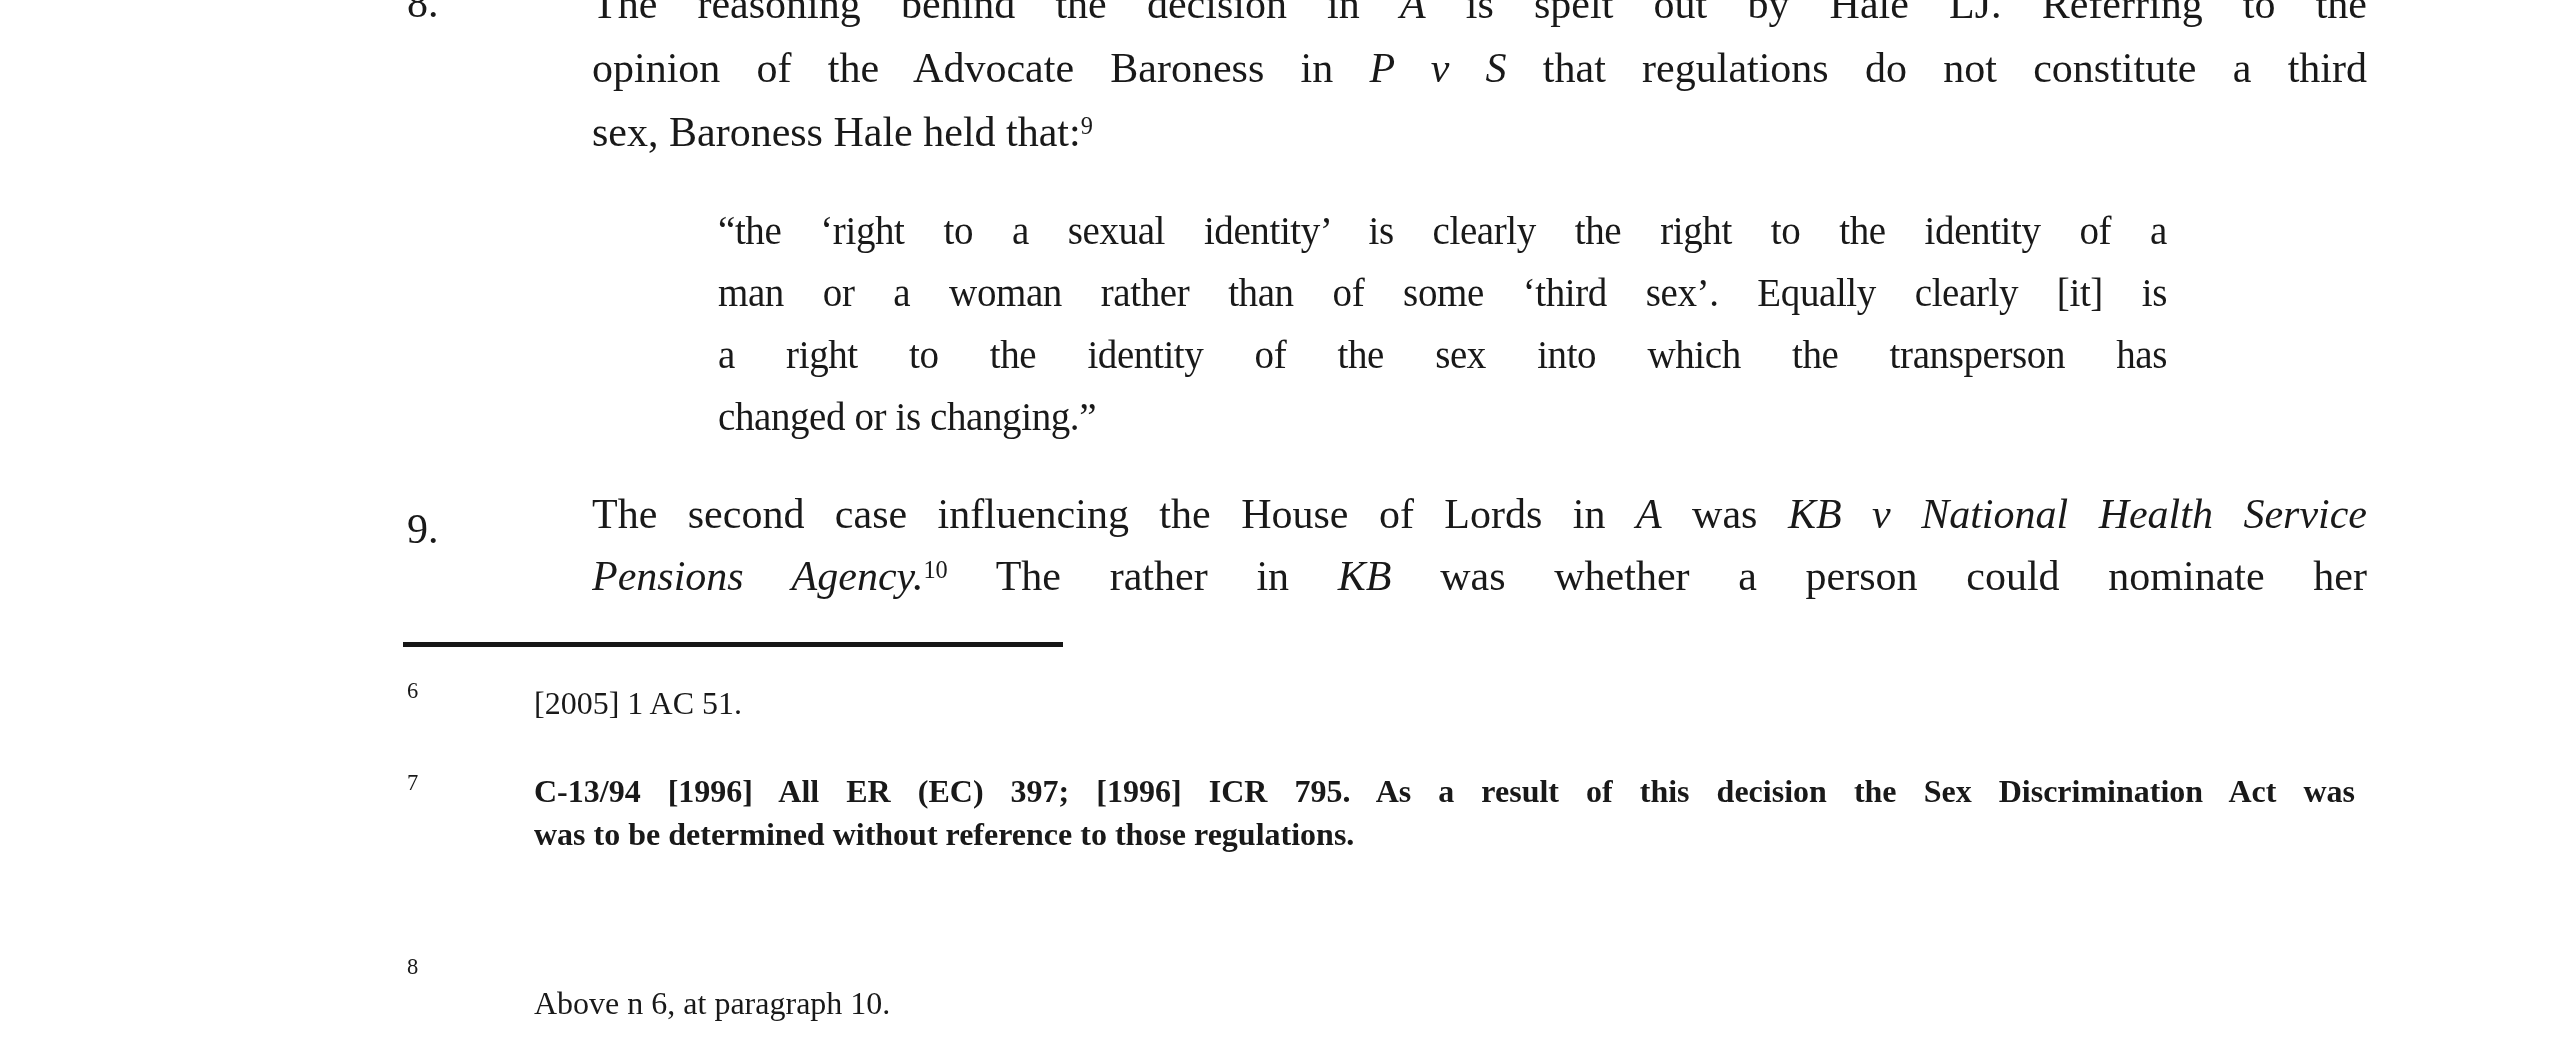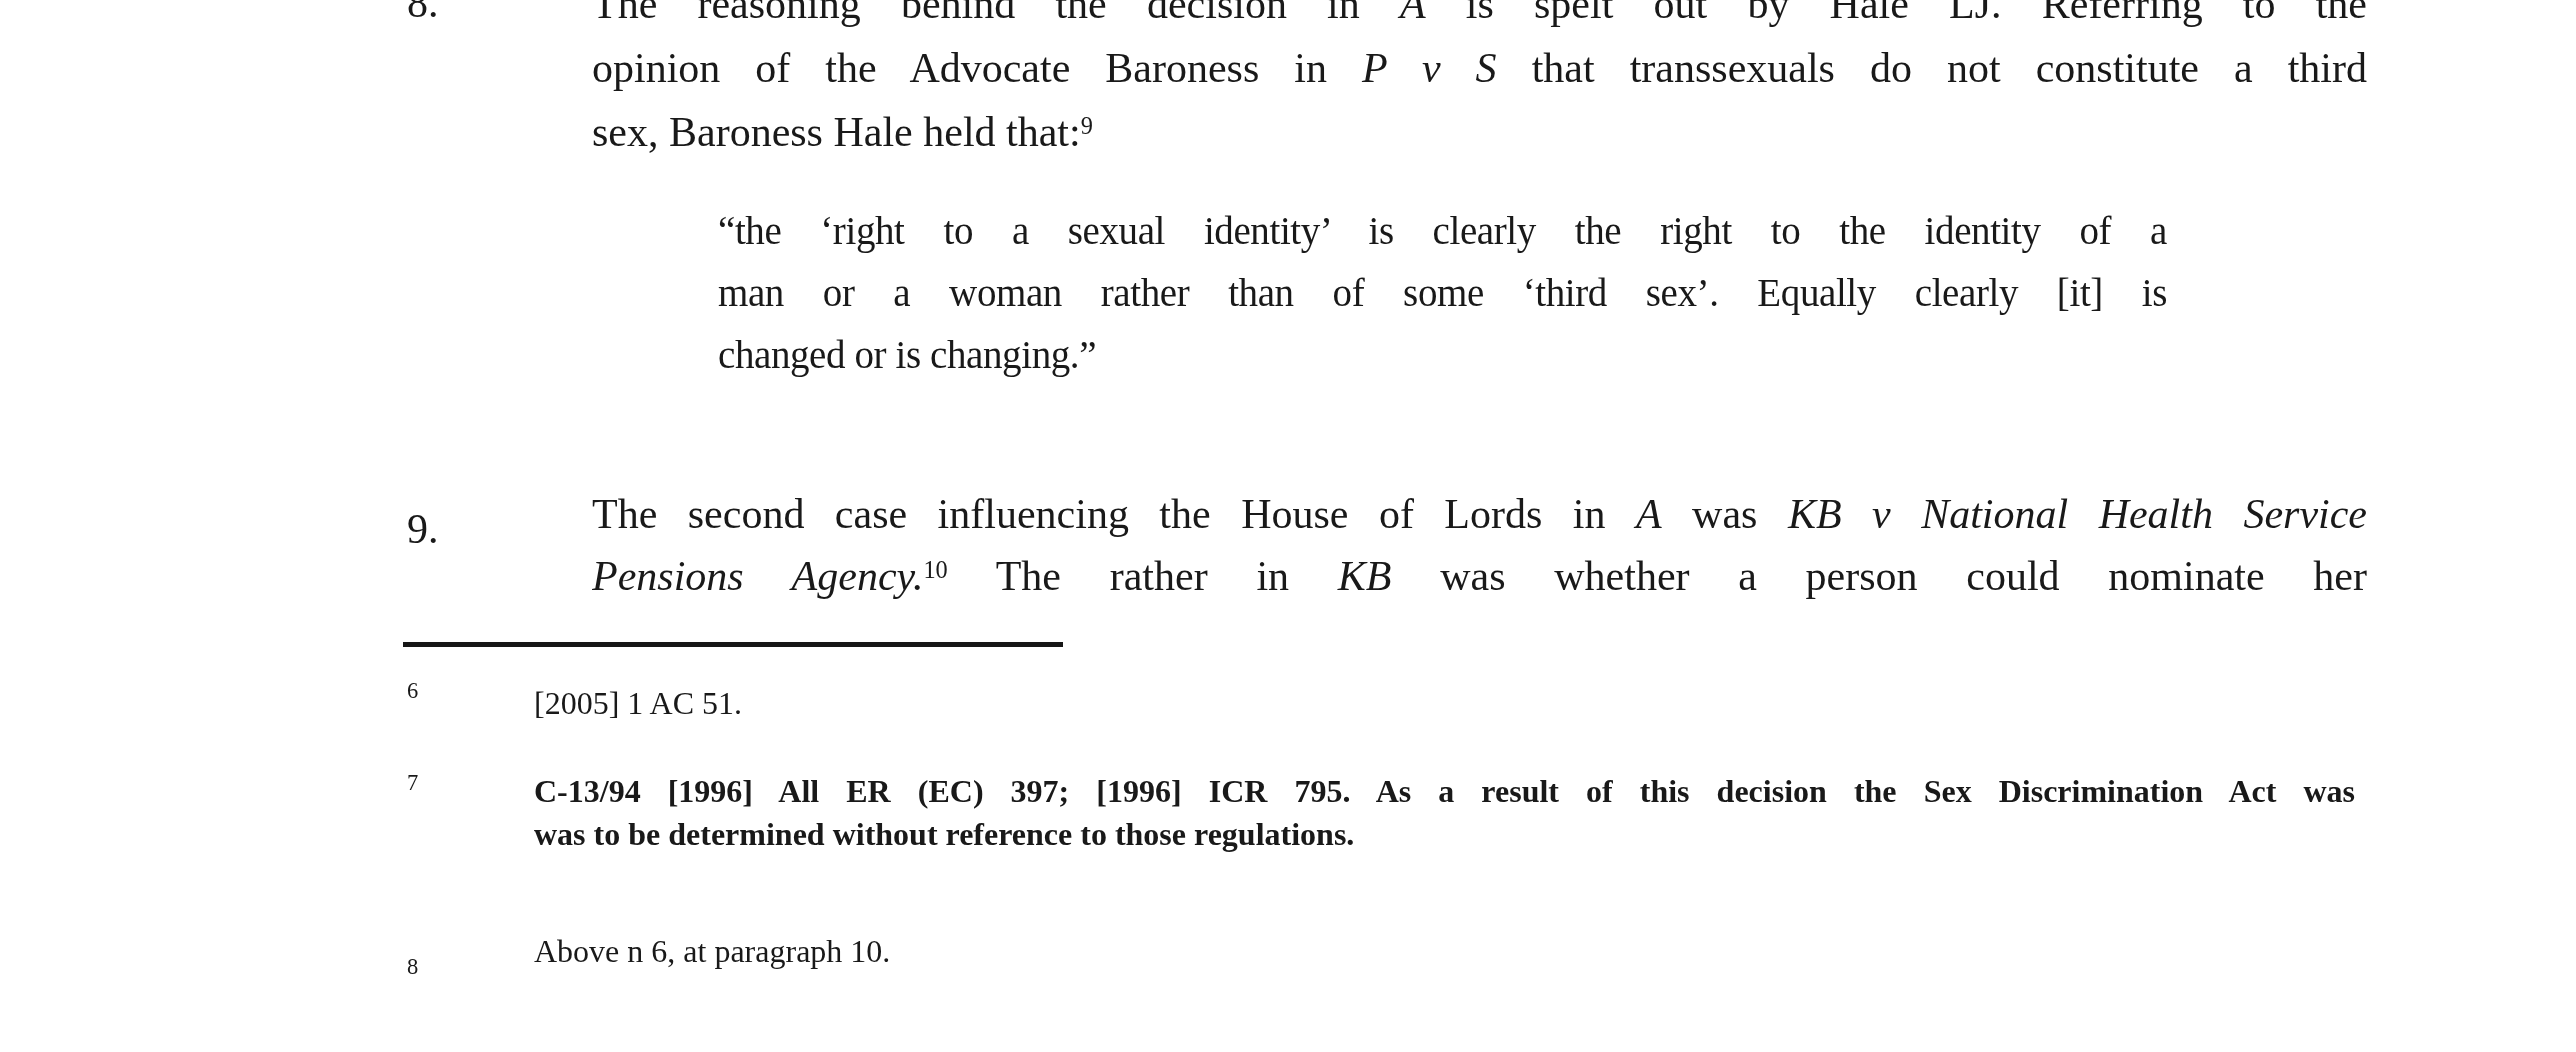--- a/index.html
+++ b/index.html
@@ -16,21 +16,21 @@
   .pnum { font-size: 42px; line-height: 64px; }
   #p8num { left: 407px; top: -29px; }
   #p9num { left: 407px; top: 497px; }
   #p8text { left: 592px; top: -28px; width: 1775px; font-size: 42px; line-height: 64px; }
   #quote  { left: 718px; top: 200px; width: 1449px; font-size: 39px; line-height: 62px; letter-spacing: -0.4px; }
   #p9text { left: 592px; top: 483px; width: 1775px; font-size: 42px; line-height: 62px; }
   #fnrule { left: 403px; top: 642px; width: 660px; height: 4.8px; background: #161616; }
   .fntext { left: 534px; width: 1821px; font-size: 32px; line-height: 43px; }
   #fn6text { top: 682px; }
   #fn7text { top: 770px; font-weight: bold; }
-  #fn8text { top: 930px; }
+  #fn8text { top: 982px; }
   .fnmark { left: 407px; font-size: 22.5px; line-height: 22.5px; }
   #fn6mark { top: 680px; }
   #fn7mark { top: 772px; }
   #fn8mark { top: 956px; }
   .tline { overflow: hidden; }
   #p8text .tline { height: 64px; }
   #quote .tline  { height: 62px; }
   #p9text .tline { height: 62px; }
   .fntext .tline { height: 43px; }
   .j { text-align: justify; text-align-last: justify; }
@@ -40,27 +40,28 @@
 </style>
 </head>
 <body>
 
 <div id="page">
 
   <div id="p8num" class="abs pnum">8.</div>
 
   <div id="p8text" class="abs">
       <div class="tline j"><span>The reasoning behind the decision in </span><span class="it">A</span><span> is spelt out by Hale LJ. Referring to the</span></div>
-      <div class="tline j"><span>opinion of the Advocate Baroness in </span><span class="it">P v S</span><span> that transsexuals do not constitute a third</span></div>
+      <div class="tline j"><span>opinion of the Advocate Baroness in </span><span class="it">P v S</span><span> that regulations do not constitute a third</span></div>
       <div class="tline l"><span>sex, Baroness Hale held that:</span><span class="sup">9</span></div>
     </div>
 
   <div id="quote" class="abs">
       <div class="tline j"><span>“the ‘right to a sexual identity’ is clearly the right to the identity of a</span></div>
       <div class="tline j"><span>man or a woman rather than of some ‘third sex’. Equally clearly [it] is</span></div>
+      <div class="tline j"><span>a right to the identity of the sex into which the transperson has</span></div>
       <div class="tline l"><span>changed or is changing.”</span></div>
     </div>
 
   <div id="p9num" class="abs pnum">9.</div>
 
   <div id="p9text" class="abs">
       <div class="tline j"><span>The second case influencing the House of Lords in </span><span class="it">A</span><span> was </span><span class="it">KB v National Health Service</span></div>
       <div class="tline j"><span class="it">Pensions Agency.</span><span class="sup">10</span><span> The rather in </span><span class="it">KB</span><span> was whether a person could nominate her</span></div>
     </div>
 

